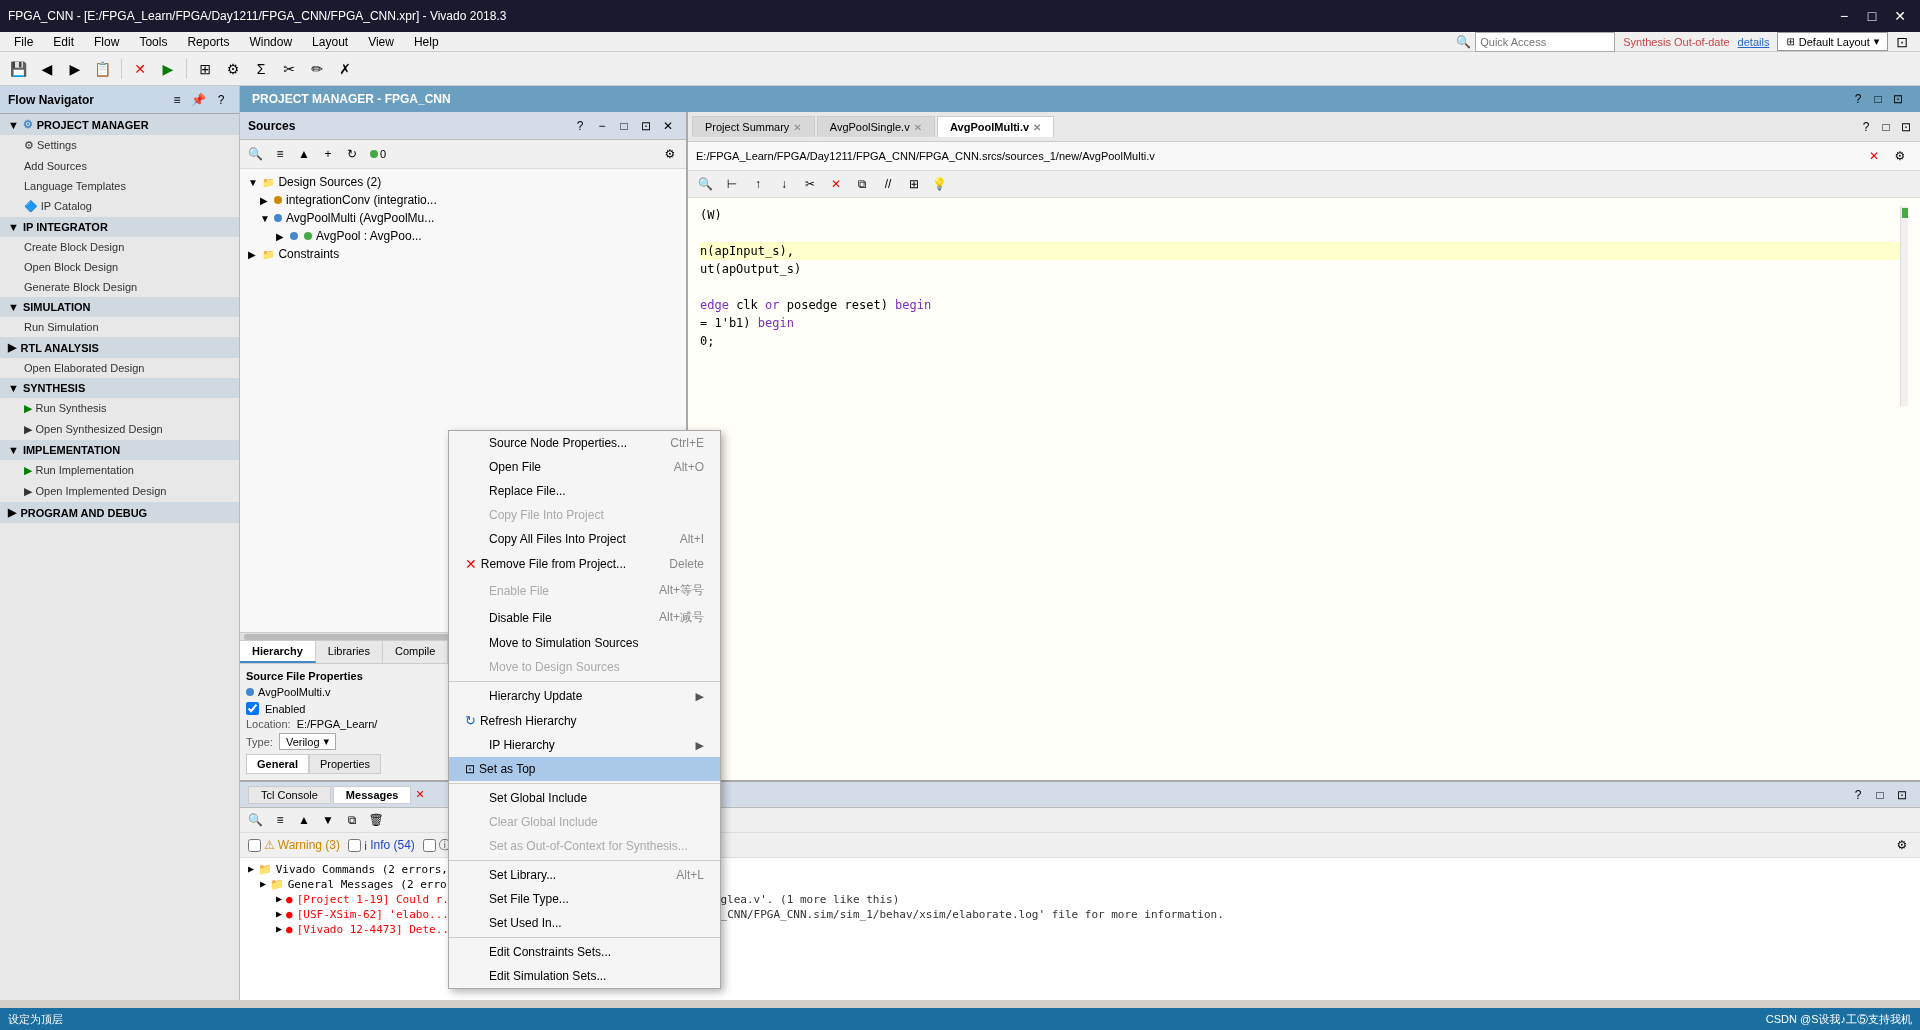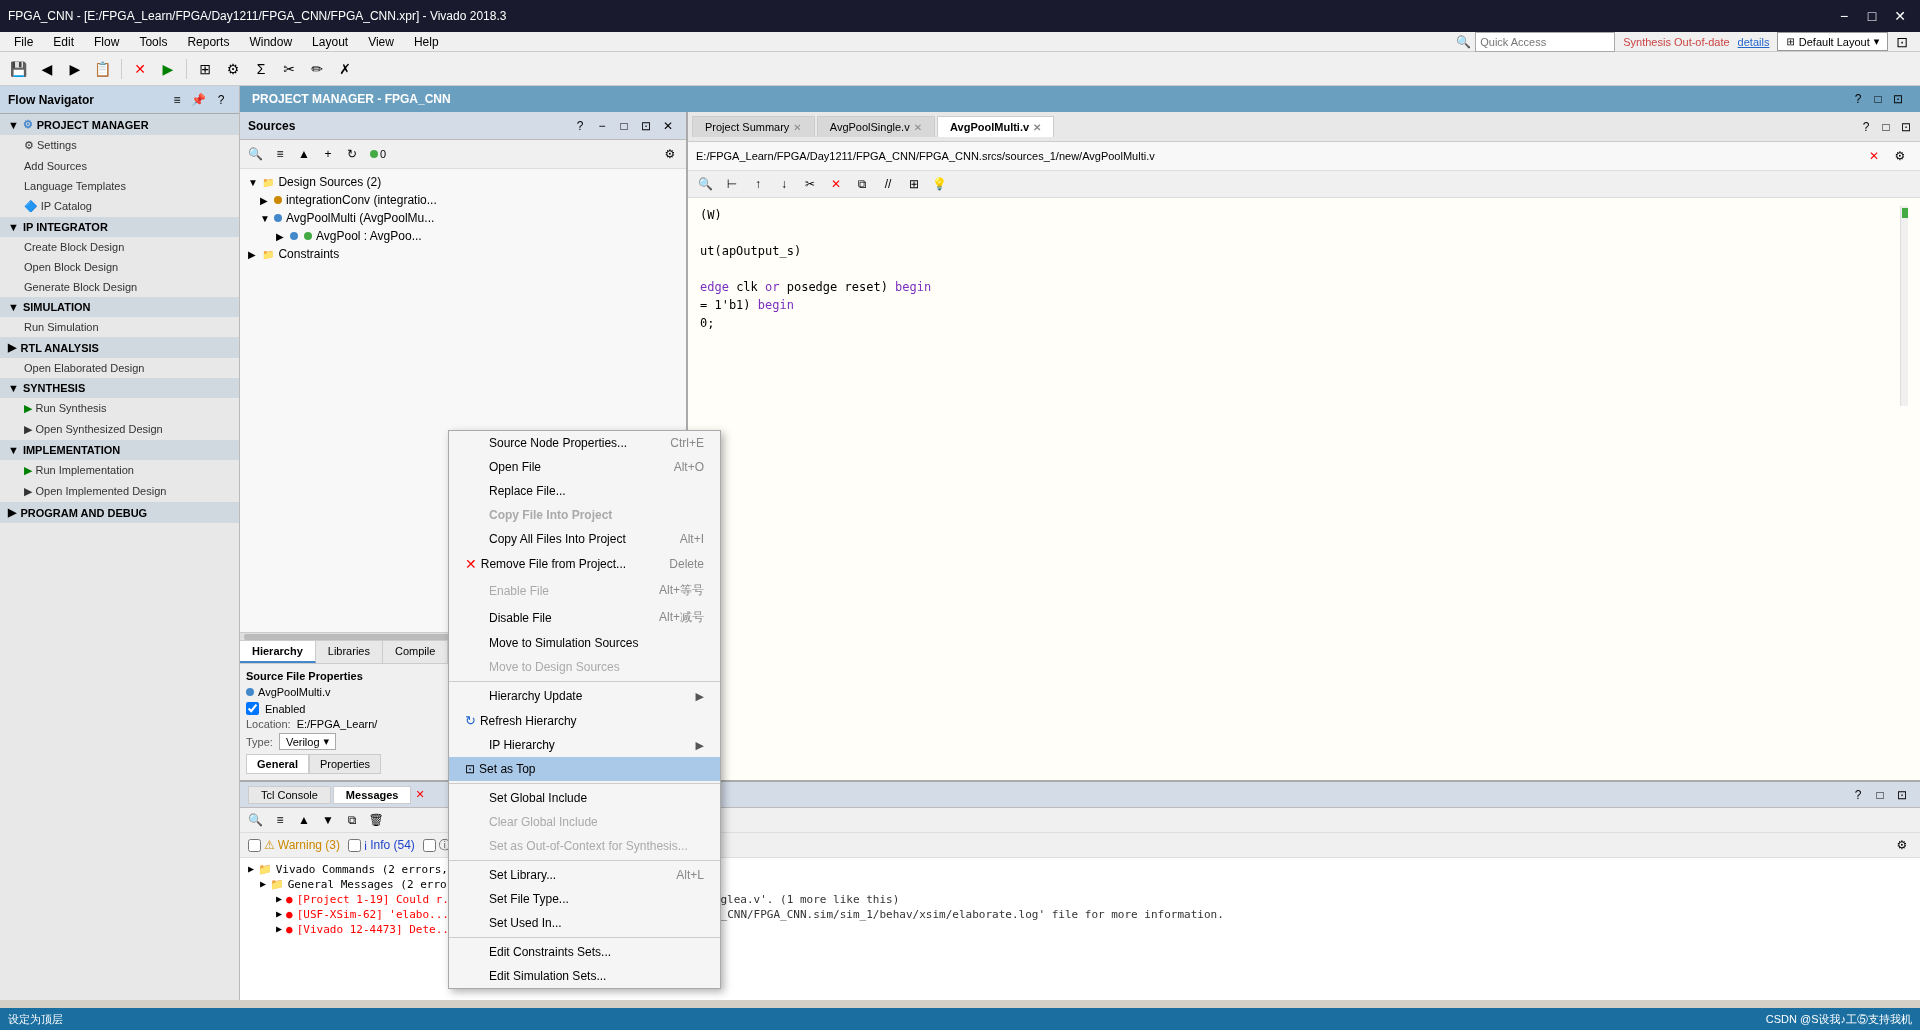--- a/index.html
+++ b/index.html
@@ -666,20 +666,21 @@
           </div>
 
           <div class="editor-content">
             <div style="position:relative;">
 
               <div style="position:absolute;right:0;top:0;width:8px;height:200px;background:#f0f0f0;border-left:1px solid #ddd;">
                 <div style="width:6px;height:10px;background:#44aa44;margin:2px 1px;"></div>
               </div>
               <span class="code-line">(W)</span>
               <span class="code-line">&nbsp;</span>
+              <span class="code-line code-highlight">n(apInput_s),</span>
               <span class="code-line">ut(apOutput_s)</span>
               <span class="code-line">&nbsp;</span>
               <span class="code-line"><span class="kw">edge</span> clk <span class="kw">or</span> posedge reset) <span class="kw">begin</span></span>
               <span class="code-line">= 1'b1) <span class="kw">begin</span></span>
               <span class="code-line">0;</span>
             </div>
           </div>
         </div>
       </div>
 
@@ -782,21 +783,21 @@
         </div>
         <span class="ctx-shortcut">Alt+O</span>
       </div>
       <div class="ctx-item">
         <div style="display:flex;align-items:center;flex:1;">
           <span class="ctx-icon-area"></span>
           <span>Replace File...</span>
         </div>
       </div>
       <div class="ctx-item disabled">
-        <div style="display:flex;align-items:flex-end;flex:1;font-weight:bold;">
+        <div style="display:flex;align-items:flex-end;flex:1;">
           <span class="ctx-icon-area"></span>
           <span>Copy File Into Project</span>
         </div>
       </div>
       <div class="ctx-item">
         <div style="display:flex;align-items:center;flex:1;">
           <span class="ctx-icon-area"></span>
           <span>Copy All Files Into Project</span>
         </div>
         <span class="ctx-shortcut">Alt+I</span>

